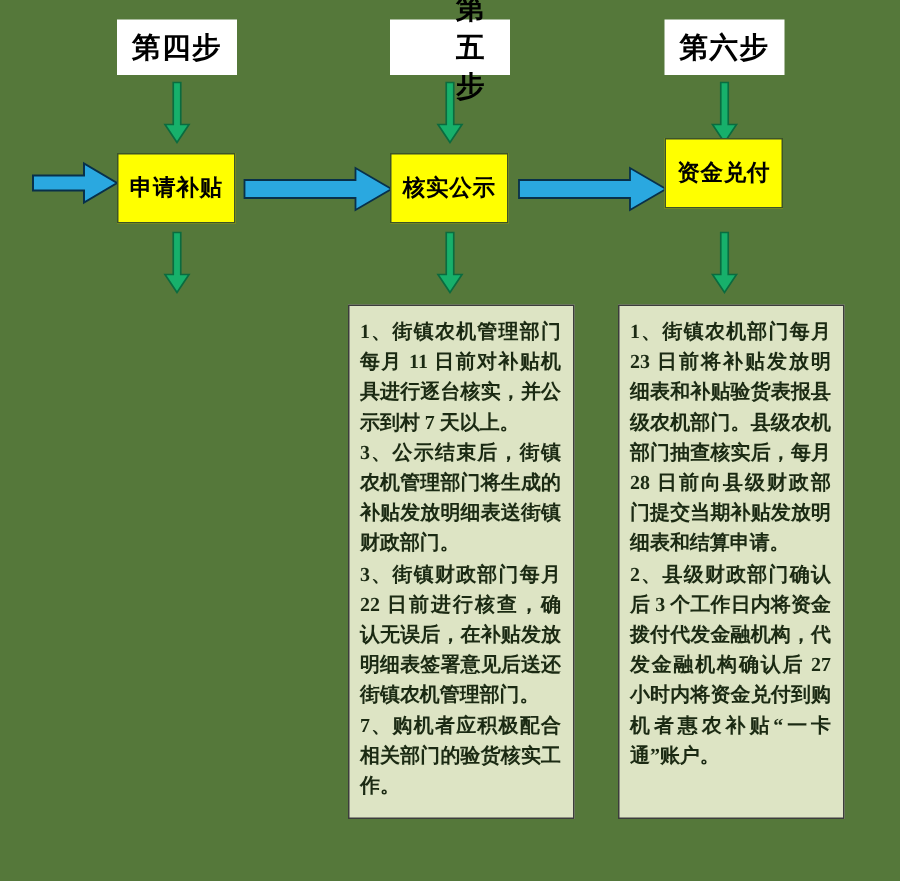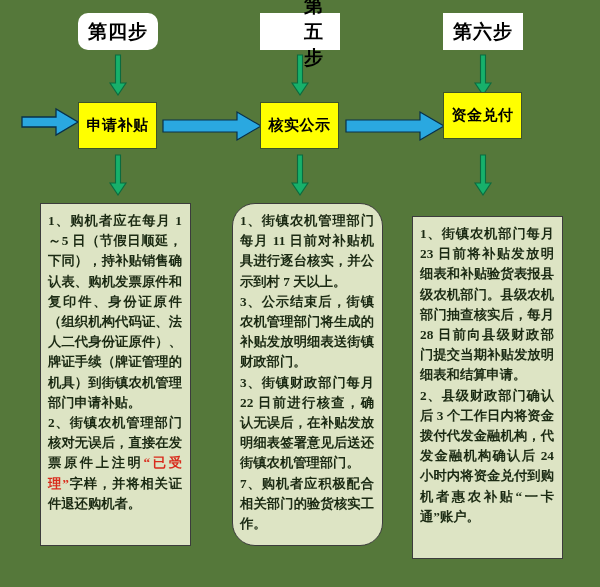--- a/index.html
+++ b/index.html
@@ -97,21 +97,21 @@
     width: 100%;
     height: 100%;
     overflow: visible;
   }
 </style>
 </head>
 <body>
 
 <div id="flow">
 
-  <div class="step-label" style="left:78px; top:13px;border-radius:10px;">第四步</div>
+  <div class="step-label" style="left:78px; top:13px;">第四步</div>
 
   <div class="arrow-v" style="left:108px; top:55px;">
     <svg viewBox="0 0 20 41" preserveAspectRatio="none">
       <polygon points="7.5,0 12.5,0 12.5,28 18,28 10,40 2,28 7.5,28" fill="#17b06b" stroke="#0b6b3f" stroke-width="1.1"></polygon>
     </svg>
   </div>
 
   <div class="arrow-h stub" style="left:22px; top:106px;">
     <svg viewBox="0 0 58 32" preserveAspectRatio="none">
       <polygon points="0,11 34,11 34,3 56,16 34,29 34,21 0,21" fill="#2aa8e0" stroke="#08304a" stroke-width="1.3"></polygon>
@@ -119,24 +119,20 @@
   </div>
 
   <div class="stage-box" style="left:78px; top:102px;">申请补贴</div>
 
   <div class="arrow-v" style="left:108px; top:155px;">
     <svg viewBox="0 0 20 41" preserveAspectRatio="none">
       <polygon points="7.5,0 12.5,0 12.5,28 18,28 10,40 2,28 7.5,28" fill="#17b06b" stroke="#0b6b3f" stroke-width="1.1"></polygon>
     </svg>
   </div>
 
-  <div class="detail-panel" style="left:40px; top:203px; height:343px;">
-    <p><span>1、购机者应在每月 1～5 日（节假日顺延，下同），持补贴销售确认表、购机发票原件和复印件、身份证原件（组织机构代码证、法人二代身份证原件）、牌证手续（牌证管理的机具）到街镇农机管理部门申请补贴。</span></p>
-    <p><span>2、街镇农机管理部门核对无误后，直接在发票原件上注明</span><span class="hl">“已受理”</span><span>字样，并将相关证件退还购机者。</span></p>
-  </div>
 
   <div class="step-label" style="left:260px; top:13px;padding-left:44px;">第五步</div>
 
   <div class="arrow-v" style="left:290px; top:55px;">
     <svg viewBox="0 0 20 41" preserveAspectRatio="none">
       <polygon points="7.5,0 12.5,0 12.5,28 18,28 10,40 2,28 7.5,28" fill="#17b06b" stroke="#0b6b3f" stroke-width="1.1"></polygon>
     </svg>
   </div>
 
   <div class="arrow-h" style="left:163px; top:110px;">
@@ -146,21 +142,21 @@
   </div>
 
   <div class="stage-box" style="left:260px; top:102px;">核实公示</div>
 
   <div class="arrow-v" style="left:290px; top:155px;">
     <svg viewBox="0 0 20 41" preserveAspectRatio="none">
       <polygon points="7.5,0 12.5,0 12.5,28 18,28 10,40 2,28 7.5,28" fill="#17b06b" stroke="#0b6b3f" stroke-width="1.1"></polygon>
     </svg>
   </div>
 
-  <div class="detail-panel" style="left:232px; top:203px; height:343px;border-radius:23px;">
+  <div class="detail-panel" style="left:232px; top:203px; height:343px;">
     <p>1、街镇农机管理部门每月 11 日前对补贴机具进行逐台核实，并公示到村 7 天以上。</p>
     <p>3、公示结束后，街镇农机管理部门将生成的补贴发放明细表送街镇财政部门。</p>
     <p>3、街镇财政部门每月 22 日前进行核查，确认无误后，在补贴发放明细表签署意见后送还街镇农机管理部门。</p>
     <p>7、购机者应积极配合相关部门的验货核实工作。</p>
   </div>
 
   <div class="step-label" style="left:443px; top:13px;">第六步</div>
 
   <div class="arrow-v" style="left:473px; top:55px;">
     <svg viewBox="0 0 20 41" preserveAspectRatio="none">
@@ -175,18 +171,18 @@
   </div>
 
   <div class="stage-box" style="left:443px; top:92px;">资金兑付</div>
 
   <div class="arrow-v" style="left:473px; top:155px;">
     <svg viewBox="0 0 20 41" preserveAspectRatio="none">
       <polygon points="7.5,0 12.5,0 12.5,28 18,28 10,40 2,28 7.5,28" fill="#17b06b" stroke="#0b6b3f" stroke-width="1.1"></polygon>
     </svg>
   </div>
 
-  <div class="detail-panel" style="left:412px; top:216px; height:343px;">
+  <div class="detail-panel" style="left:412px; top:203px; height:343px;">
     <p>1、街镇农机部门每月 23 日前将补贴发放明细表和补贴验货表报县级农机部门。县级农机部门抽查核实后，每月 28 日前向县级财政部门提交当期补贴发放明细表和结算申请。</p>
-    <p>2、县级财政部门确认后 3 个工作日内将资金拨付代发金融机构，代发金融机构确认后 24 小时内将资金兑付到购机者惠农补贴“一卡通”账户。</p>
+    <p>2、县级财政部门确认后 3 个工作日内将资金拨付代发金融机构，代发金融机构确认后 27 小时内将资金兑付到购机者惠农补贴“一卡通”账户。</p>
   </div>
 
 </div>
 
 </body></html>

